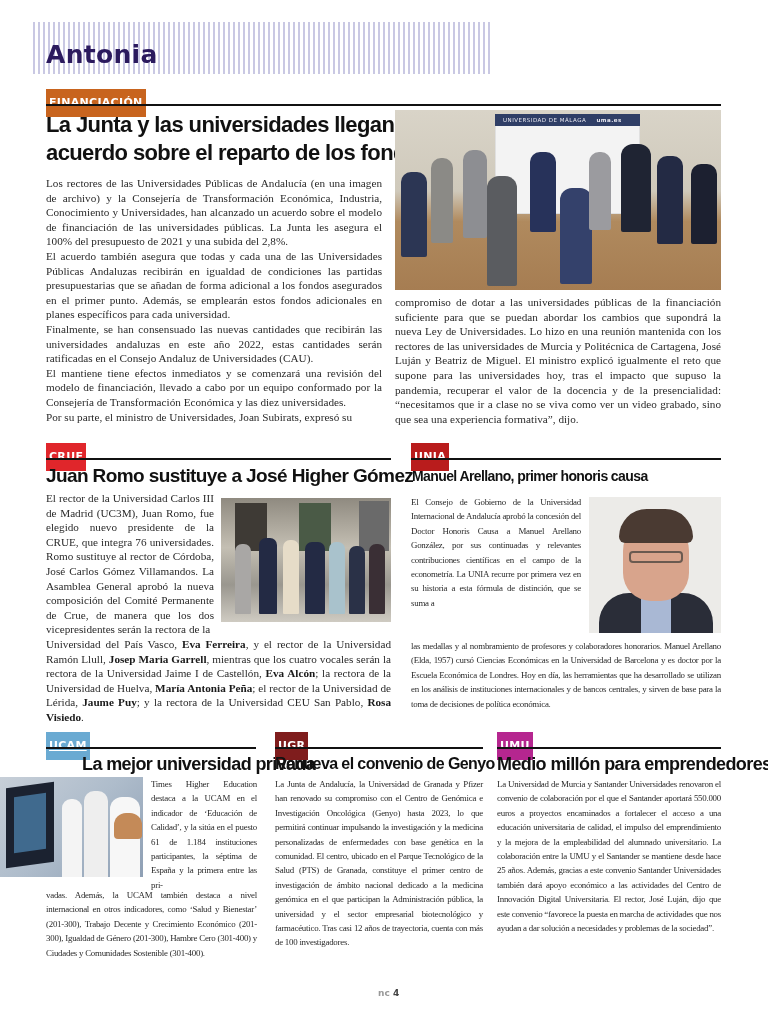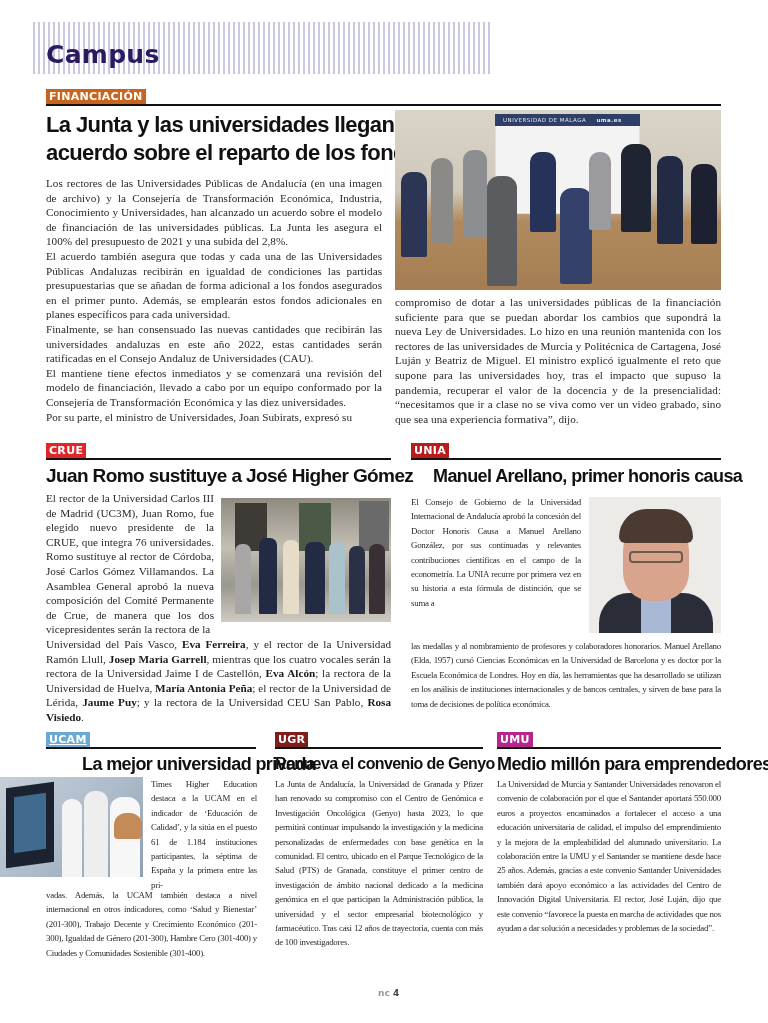--- a/index.html
+++ b/index.html
@@ -10,21 +10,21 @@
     position: absolute; left: 33px; top: 22px; width: 458px; height: 52px;
     background: repeating-linear-gradient(90deg, #c9c8e3 0px, #c9c8e3 2px, #ffffff 2px, #ffffff 5px);
   }
   .header-title {
     position: absolute; left: 46px; top: 40px; font-family: "DejaVu Sans", sans-serif;
     font-weight: bold; font-size: 25px; color: #2b1a5e; letter-spacing: 0.3px; line-height: 30px;
   }
 
   .tag {
     position: absolute; font-family: "DejaVu Sans", sans-serif; font-weight: bold;
-    font-size: 11px; color: #fff; padding: 1px 3px; line-height: 14px; letter-spacing: 0.3px;
+    font-size: 11px; color: #fff; padding: 7px 3px; line-height: 14px; letter-spacing: 0.3px;
   }
   .rule { position: absolute; height: 2px; background: #111; }
 
   .headline {
     position: absolute; font-family: "Liberation Sans Narrow", "Liberation Sans", sans-serif;
     font-weight: bold; color: #111; transform-origin: left top; white-space: nowrap;
     letter-spacing: -0.6px;
   }
   .headline-center { text-align: center; }
 
@@ -43,21 +43,21 @@
   .page-num {
     position: absolute; left: 378px; top: 988px; font-family: "DejaVu Sans", sans-serif;
     font-size: 9px; font-weight: bold; color: #444;
   }
   .page-num .nc { color: #999; }
 </style>
 </head>
 <body>
 
 <div class="header-bar"></div>
-<div class="header-title">Campus</div>
+<div class="header-title">Antonia</div>
 
 <div class="tag" style="left:46px; top:89px; background:#c8641e;">FINANCIACIÓN</div>
 <div class="rule" style="left:46px; top:104px; width:675px;"></div>
 
 <div class="headline headline-center" style="left:46px; top:111px; width:336px; font-size:22px; line-height:28px;">
   <div>La Junta y las universidades llegan a un</div>
   <div>acuerdo sobre el reparto de los fondos</div>
 </div>
 
 <div class="serif-body" style="left:46px; top:176px; width:336px;">
@@ -105,21 +105,21 @@
   <div style="position:absolute; left:84px; top:44px; width:20px; height:72px; background:#232a44; border-radius:7px 7px 1px 1px;"></div>
   <div style="position:absolute; left:108px; top:44px; width:16px; height:72px; background:#a9c2cc; border-radius:7px 7px 1px 1px;"></div>
   <div style="position:absolute; left:128px; top:48px; width:16px; height:68px; background:#2a3147; border-radius:7px 7px 1px 1px;"></div>
   <div style="position:absolute; left:148px; top:46px; width:16px; height:70px; background:#3a2f35; border-radius:7px 7px 1px 1px;"></div>
 </div>
 
 <div class="serif-body" style="left:46px; top:637px; width:345px;"><span>Universidad del País Vasco, </span><b>Eva Ferreira</b><span>, y el rector de la Universidad Ramón Llull, </span><b>Josep Maria Garrell</b><span>, mientras que los cuatro vocales serán la rectora de la Universidad Jaime I de Castellón, </span><b>Eva Alcón</b><span>; la rectora de la Universidad de Huelva, </span><b>María Antonia Peña</b><span>; el rector de la Universidad de Lérida, </span><b>Jaume Puy</b><span>; y la rectora de la Universidad CEU San Pablo, </span><b>Rosa Visiedo</b><span>.</span></div>
 
 <div class="tag" style="left:411px; top:443px; background:#b91c1c;">UNIA</div>
 <div class="rule" style="left:411px; top:458px; width:310px;"></div>
-<div class="headline" style="left:433px; top:463px; font-size:18px; line-height:26px;">Manuel Arellano, primer honoris causa</div>
+<div class="headline" style="left:412px; top:463px; font-size:14px; line-height:26px;">Manuel Arellano, primer honoris causa</div>
 
 <div class="sans-body" style="left:411px; top:495px; width:170px;">El Consejo de Gobierno de la Universidad Internacional de Andalucía aprobó la concesión del Doctor Honoris Causa a Manuel Arellano González, por sus continuadas y relevantes contribuciones científicas en el campo de la econometría. La UNIA recurre por primera vez en su historia a esta fórmula de distinción, que se suma a</div>
 
 <div class="photo" style="left:589px; top:497px; width:132px; height:136px; background:#ecebe8;">
   <div style="position:absolute; left:10px; top:96px; width:114px; height:50px; background:#2a2d38; border-radius:30px 30px 0 0;"></div>
   <div style="position:absolute; left:52px; top:96px; width:30px; height:40px; background:#a9b8d4;"></div>
   <div style="position:absolute; left:34px; top:22px; width:66px; height:82px; background:#d8a48c; border-radius:32px 32px 28px 28px;"></div>
   <div style="position:absolute; left:30px; top:12px; width:74px; height:34px; background:#4a3a32; border-radius:36px 36px 8px 8px;"></div>
   <div style="position:absolute; left:40px; top:54px; width:54px; height:12px; border:2px solid #6a5a50; border-radius:4px;"></div>
 </div>

